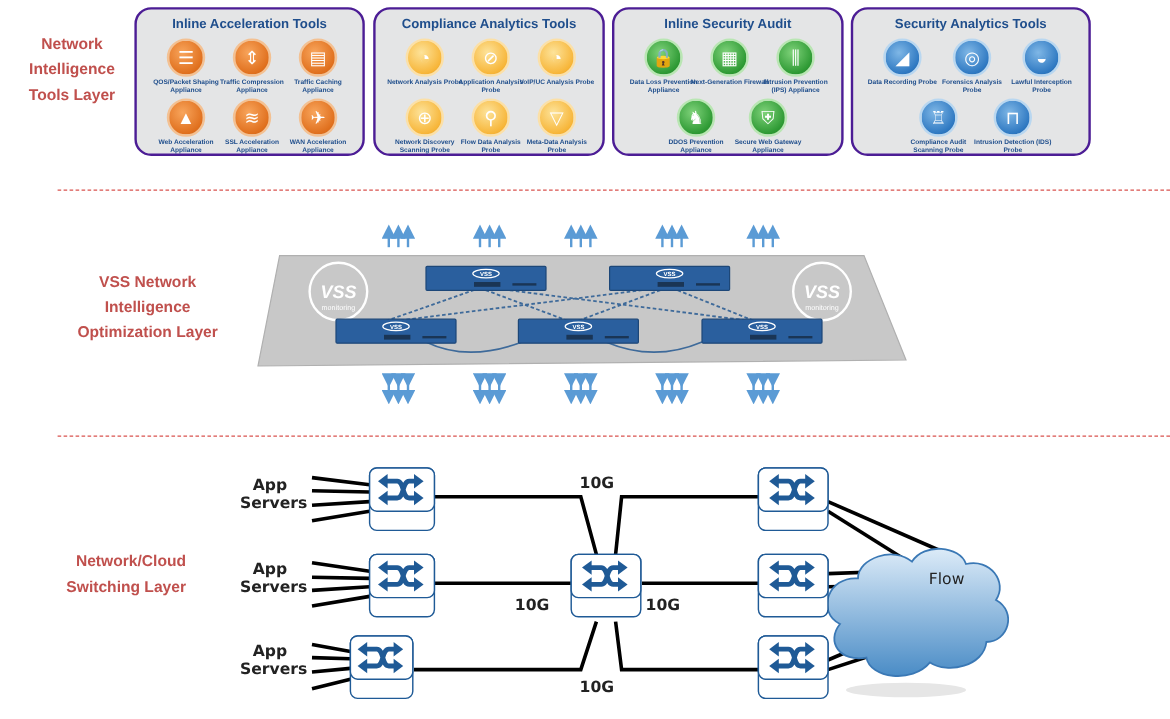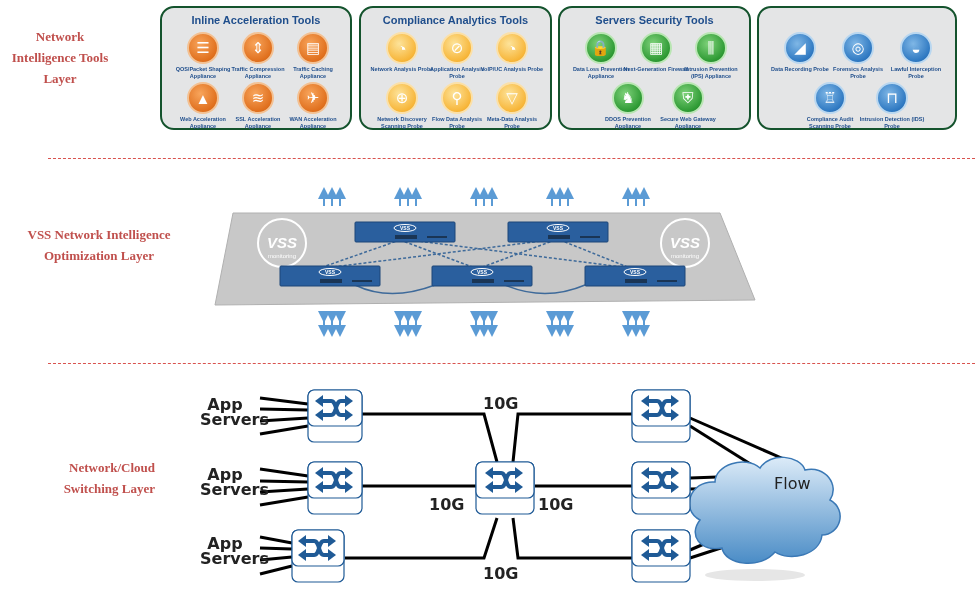--- a/index.html
+++ b/index.html
@@ -1,34 +1,34 @@
 <!DOCTYPE html>
 <html><head>
 <meta charset="utf-8">
 <style>
   html, body { margin:0; padding:0; background:#ffffff; }
   body { width:975px; height:599px; position:relative; overflow:hidden; font-family:"Liberation Sans", sans-serif; }
-  .layer-label { position:absolute; color:#c0504d; font-family:Liberation Serif, serif; font-weight:bold; font-size:13px; line-height:21px; text-align:center; }
+  .layer-label { position:absolute; color:#c0504d; font-family:Liberation Sans, sans-serif; font-weight:bold; font-size:13px; line-height:21px; text-align:center; }
   .divider { position:absolute; left:48px; right:0; height:0; border-top:1px dashed #d9534f; }
-  .toolbox { position:absolute; top:6px; height:124px; background:#e4e5e6; border:2px solid #14532d; border-radius:14px; box-sizing:border-box;margin-left:48px; }
+  .toolbox { position:absolute; top:6px; height:124px; background:#e4e5e6; border:2px solid #4c1d95; border-radius:14px; box-sizing:border-box; }
   .toolbox-title { position:absolute; top:6px; left:0; right:0; text-align:center; color:#1f4e8c; font-weight:bold; font-size:11px; }
   .tool { position:absolute; width:66px; text-align:center; }
   .tool-icon { width:32px; height:32px; border-radius:50%; margin:0 auto; display:flex; align-items:center; justify-content:center; color:#fff; font-size:15px; box-sizing:border-box; }
   .tool-label { font-size:5.5px; line-height:7px; color:#1f4e8c; font-weight:bold; margin-top:2px; }
   .orange { background:radial-gradient(circle at 40% 35%, #f8a55c, #e0701e 70%, #c45a10); border:2px solid #f3c193; }
   .yellow { background:radial-gradient(circle at 40% 35%, #fde39a, #f7b63a 70%, #e49a1a); border:2px solid #fbe0a8; }
   .green  { background:radial-gradient(circle at 40% 35%, #7fd27a, #2e9a34 70%, #1c7a22); border:2px solid #b9e6b3; }
   .blue   { background:radial-gradient(circle at 40% 35%, #7fb7e6, #2f79c2 70%, #1b5a9a); border:2px solid #b9d7f0; }
-  .net-text { position:absolute; font-family:"DejaVu Sans", sans-serif; font-weight:bold; font-size:16px; color:#222; text-align:center; line-height:15px; }
+  .net-text { position:absolute; font-family:"DejaVu Sans", sans-serif; font-weight:bold; font-size:13px; color:#222; text-align:center; line-height:15px; }
 </style>
 </head>
 <body>
 
 <div class="layer-label" style="left:10px; top:26px; width:100px;">Network Intelligence Tools Layer</div>
-<div class="layer-label" style="left:24px; top:224px; width:150px;">VSS Network Intelligence Optimization Layer</div>
+<div class="layer-label" style="left:48px; top:224px; width:150px;">VSS Network Intelligence Optimization Layer</div>
 <div class="layer-label" style="left:45px; top:457px; width:110px;text-align:right;">Network/Cloud Switching Layer</div>
 
 <div class="divider" style="top:158px;"></div>
 <div class="divider" style="top:363px;"></div>
 
 <div id="toolboxes">
     <div class="toolbox" style="left: 112px; width: 192px;">
       <div class="toolbox-title">Inline Acceleration Tools</div>
       <div class="tool" style="left: 8px; top: 24px;">
         <div class="tool-icon orange">☰</div>
@@ -76,21 +76,21 @@
       <div class="tool" style="left: 63px; top: 74px;">
         <div class="tool-icon yellow">⚲</div>
         <div class="tool-label">Flow Data Analysis Probe</div>
       </div>
       <div class="tool" style="left: 118px; top: 74px;">
         <div class="tool-icon yellow">▽</div>
         <div class="tool-label">Meta-Data Analysis Probe</div>
       </div>
     </div>
     <div class="toolbox" style="left: 510px; width: 193px;">
-      <div class="toolbox-title">Servers Security Tools</div>
+      <div class="toolbox-title">Inline Security Audit</div>
       <div class="tool" style="left: 8px; top: 24px;">
         <div class="tool-icon green">🔒</div>
         <div class="tool-label">Data Loss Prevention Appliance</div>
       </div>
       <div class="tool" style="left: 63px; top: 24px;">
         <div class="tool-icon green">▦</div>
         <div class="tool-label">Next-Generation Firewall</div>
       </div>
       <div class="tool" style="left: 118px; top: 24px;">
         <div class="tool-icon green">⫼</div>
@@ -99,20 +99,21 @@
       <div class="tool" style="left: 35px; top: 74px;">
         <div class="tool-icon green">♞</div>
         <div class="tool-label">DDOS Prevention Appliance</div>
       </div>
       <div class="tool" style="left: 95px; top: 74px;">
         <div class="tool-icon green">⛨</div>
         <div class="tool-label">Secure Web Gateway Appliance</div>
       </div>
     </div>
     <div class="toolbox" style="left: 709px; width: 200px;">
+      <div class="toolbox-title">Security Analytics Tools</div>
       <div class="tool" style="left: 8px; top: 24px;">
         <div class="tool-icon blue">◢</div>
         <div class="tool-label">Data Recording Probe</div>
       </div>
       <div class="tool" style="left: 66px; top: 24px;">
         <div class="tool-icon blue">◎</div>
         <div class="tool-label">Forensics Analysis Probe</div>
       </div>
       <div class="tool" style="left: 124px; top: 24px;">
         <div class="tool-icon blue">◒</div>

